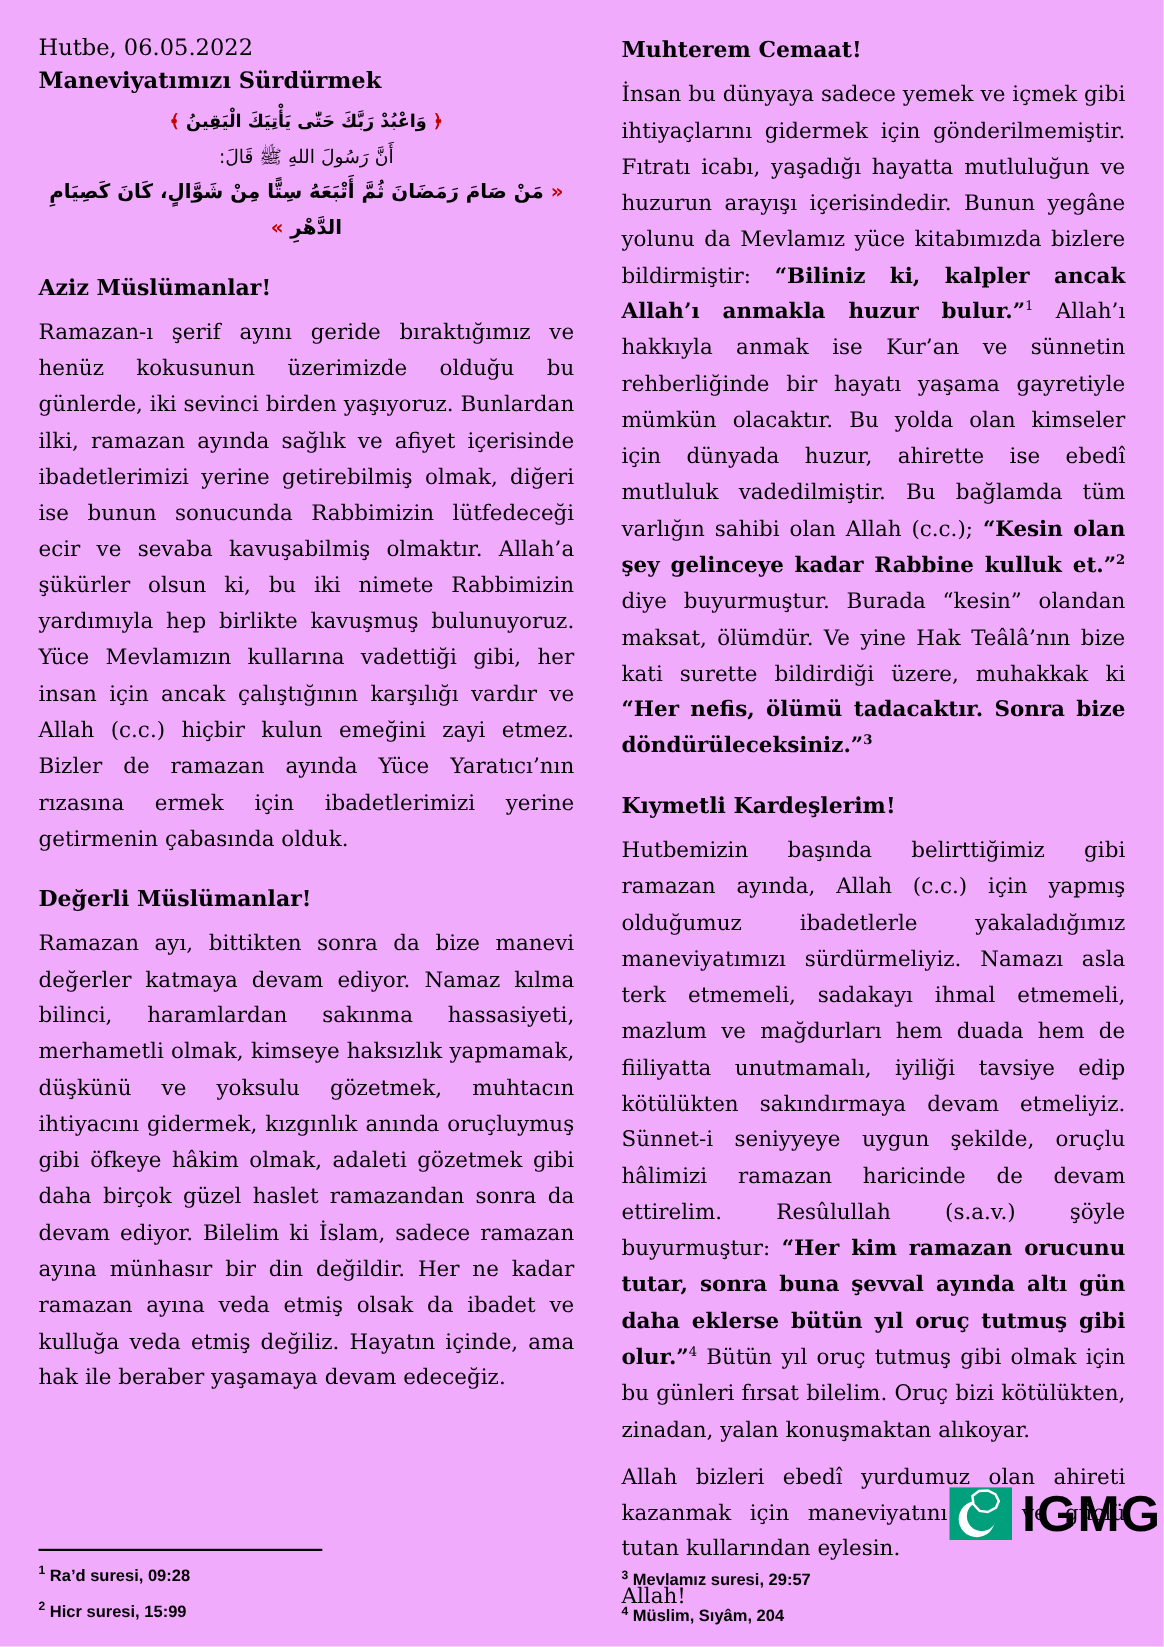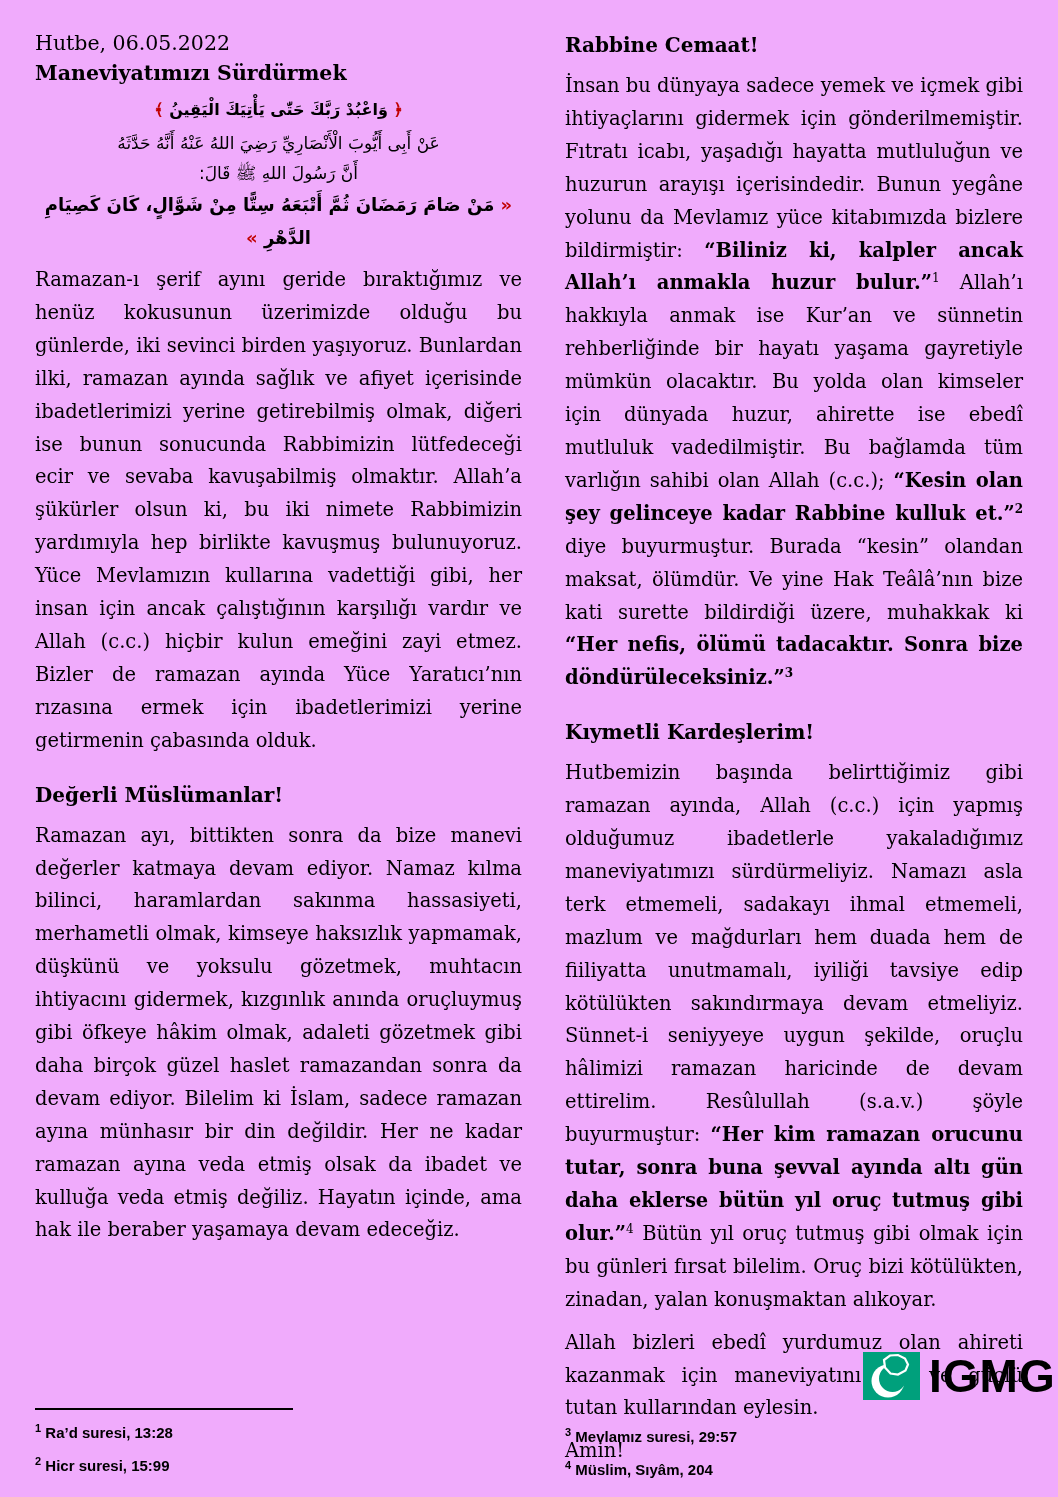--- a/index.html
+++ b/index.html
@@ -55,39 +55,39 @@
 </style>
 </head>
 <body>
 
 <div class="page">
 
   <div class="col col-left">
       <div class="block meta-line"><span>Hutbe, 06.05.2022</span></div>
       <div class="block doc-title"><span>Maneviyatımızı Sürdürmek</span></div>
       <div class="block arabic-verse arabic" dir="rtl"><span class="red">﴿ </span><span>وَاعْبُدْ رَبَّكَ حَتّٰى يَأْتِيَكَ الْيَقِينُ</span><span class="red"> ﴾</span></div>
-      <div class="block arabic-isnad arabic" dir="rtl"><span>عَنْ أَبِى أَيُّوبَ الْأَنْصَارِيِّ رَضِيَ اللهُ عَنْهُ أَنَّهُ حَدَّثَهُ</span></div>
       <div class="block arabic-isnad arabic" dir="rtl"><span>أَنَّ رَسُولَ اللهِ ﷺ قَالَ:</span></div>
       <div class="block arabic-hadith arabic" dir="rtl"><span class="red">« </span><span>مَنْ صَامَ رَمَضَانَ ثُمَّ أَتْبَعَهُ سِتًّا مِنْ شَوَّالٍ، كَانَ كَصِيَامِ الدَّهْرِ</span><span class="red"> »</span></div>
+      <div class="block heading"><span>Aziz Müslümanlar!</span></div>
       <div class="block para"><span>Ramazan-ı şerif ayını geride bıraktığımız ve henüz kokusunun üzerimizde olduğu bu günlerde, iki sevinci birden yaşıyoruz. Bunlardan ilki, ramazan ayında sağlık ve afiyet içerisinde ibadetlerimizi yerine getirebilmiş olmak, diğeri ise bunun sonucunda Rabbimizin lütfedeceği ecir ve sevaba kavuşabilmiş olmaktır. Allah’a şükürler olsun ki, bu iki nimete Rabbimizin yardımıyla hep birlikte kavuşmuş bulunuyoruz. Yüce Mevlamızın kullarına vadettiği gibi, her insan için ancak çalıştığının karşılığı vardır ve Allah (c.c.) hiçbir kulun emeğini zayi etmez. Bizler de ramazan ayında Yüce Yaratıcı’nın rızasına ermek için ibadetlerimizi yerine getirmenin çabasında olduk.</span></div>
       <div class="block heading"><span>Değerli Müslümanlar!</span></div>
       <div class="block para"><span>Ramazan ayı, bittikten sonra da bize manevi değerler katmaya devam ediyor. Namaz kılma bilinci, haramlardan sakınma hassasiyeti, merhametli olmak, kimseye haksızlık yapmamak, düşkünü ve yoksulu gözetmek, muhtacın ihtiyacını gidermek, kızgınlık anında oruçluymuş gibi öfkeye hâkim olmak, adaleti gözetmek gibi daha birçok güzel haslet ramazandan sonra da devam ediyor. Bilelim ki İslam, sadece ramazan ayına münhasır bir din değildir. Her ne kadar ramazan ayına veda etmiş olsak da ibadet ve kulluğa veda etmiş değiliz. Hayatın içinde, ama hak ile beraber yaşamaya devam edeceğiz.</span></div>
     </div>
   <div class="col col-right">
-      <div class="block heading"><span>Rabbine Cemaat!</span></div>
+      <div class="block heading"><span>Muhterem Cemaat!</span></div>
       <div class="block para"><span>İnsan bu dünyaya sadece yemek ve içmek gibi ihtiyaçlarını gidermek için gönderilmemiştir. Fıtratı icabı, yaşadığı hayatta mutluluğun ve huzurun arayışı içerisindedir. Bunun yegâne yolunu da Mevlamız yüce kitabımızda bizlere bildirmiştir: </span><span style="font-weight: bold;">“Biliniz ki, kalpler ancak Allah’ı anmakla huzur bulur.”</span><sup>1</sup><span> Allah’ı hakkıyla anmak ise Kur’an ve sünnetin rehberliğinde bir hayatı yaşama gayretiyle mümkün olacaktır. Bu yolda olan kimseler için dünyada huzur, ahirette ise ebedî mutluluk vadedilmiştir. Bu bağlamda tüm varlığın sahibi olan Allah (c.c.); </span><span style="font-weight: bold;">“Kesin olan şey gelinceye kadar Rabbine kulluk et.”</span><sup style="font-weight: bold;">2</sup><span> diye buyurmuştur. Burada “kesin” olandan maksat, ölümdür. Ve yine Hak Teâlâ’nın bize kati surette bildirdiği üzere, muhakkak ki </span><span style="font-weight: bold;">“Her nefis, ölümü tadacaktır. Sonra bize döndürüleceksiniz.”</span><sup style="font-weight: bold;">3</sup></div>
       <div class="block heading"><span>Kıymetli Kardeşlerim!</span></div>
       <div class="block para"><span>Hutbemizin başında belirttiğimiz gibi ramazan ayında, Allah (c.c.) için yapmış olduğumuz ibadetlerle yakaladığımız maneviyatımızı sürdürmeliyiz. Namazı asla terk etmemeli, sadakayı ihmal etmemeli, mazlum ve mağdurları hem duada hem de fiiliyatta unutmamalı, iyiliği tavsiye edip kötülükten sakındırmaya devam etmeliyiz. Sünnet-i seniyyeye uygun şekilde, oruçlu hâlimizi ramazan haricinde de devam ettirelim. Resûlullah (s.a.v.) şöyle buyurmuştur: </span><span style="font-weight: bold;">“Her kim ramazan orucunu tutar, sonra buna şevval ayında altı gün daha eklerse bütün yıl oruç tutmuş gibi olur.”</span><sup>4</sup><span> Bütün yıl oruç tutmuş gibi olmak için bu günleri fırsat bilelim. Oruç bizi kötülükten, zinadan, yalan konuşmaktan alıkoyar.</span></div>
       <div class="block para"><span>Allah bizleri ebedî yurdumuz olan ahireti kazanmak için maneviyatını diri ve güçlü tutan kullarından eylesin.</span></div>
-      <div class="block para"><span>Amin!</span></div>
+      <div class="block para"><span>Allah!</span></div>
     </div>
 
   <div class="footnote-rule"></div>
   <div class="footnotes footnotes-left">
-      <div><sup>1</sup><span> Ra’d suresi, 13:28</span></div>
+      <div><sup>1</sup><span> Ra’d suresi, 09:28</span></div>
       <div><sup>2</sup><span> Hicr suresi, 15:99</span></div>
     </div>
   <div class="footnotes footnotes-right">
       <div><sup>3</sup><span> Mevlamız suresi, 29:57</span></div>
       <div><sup>4</sup><span> Müslim, Sıyâm, 204</span></div>
     </div>
 
   <div class="logo">
     <svg width="57" height="48" viewBox="0 0 57 48" aria-hidden="true">
       <rect width="57" height="48" fill="#00A07C"></rect>

